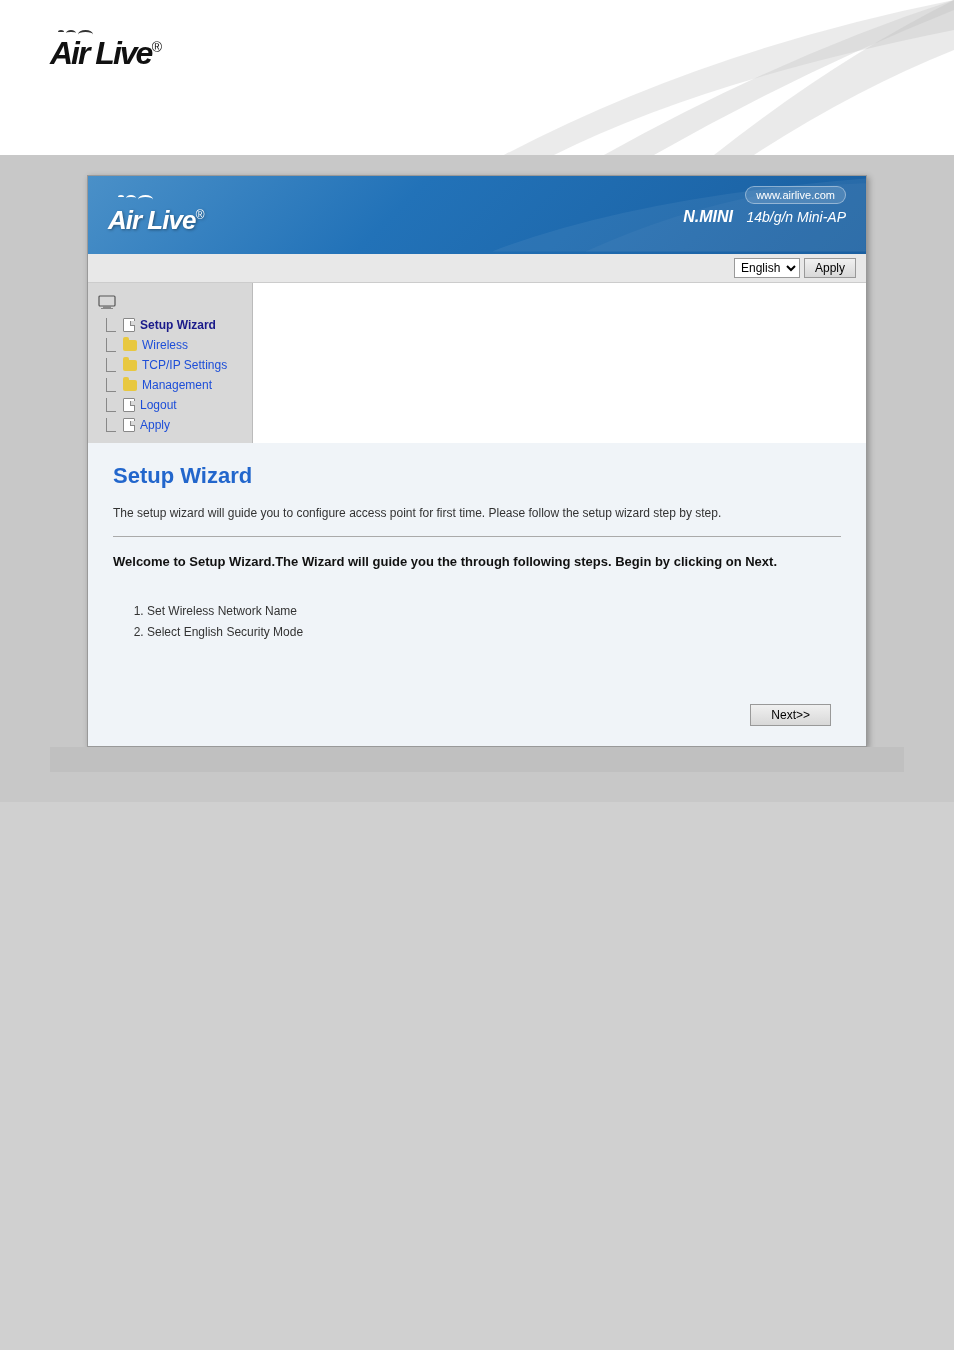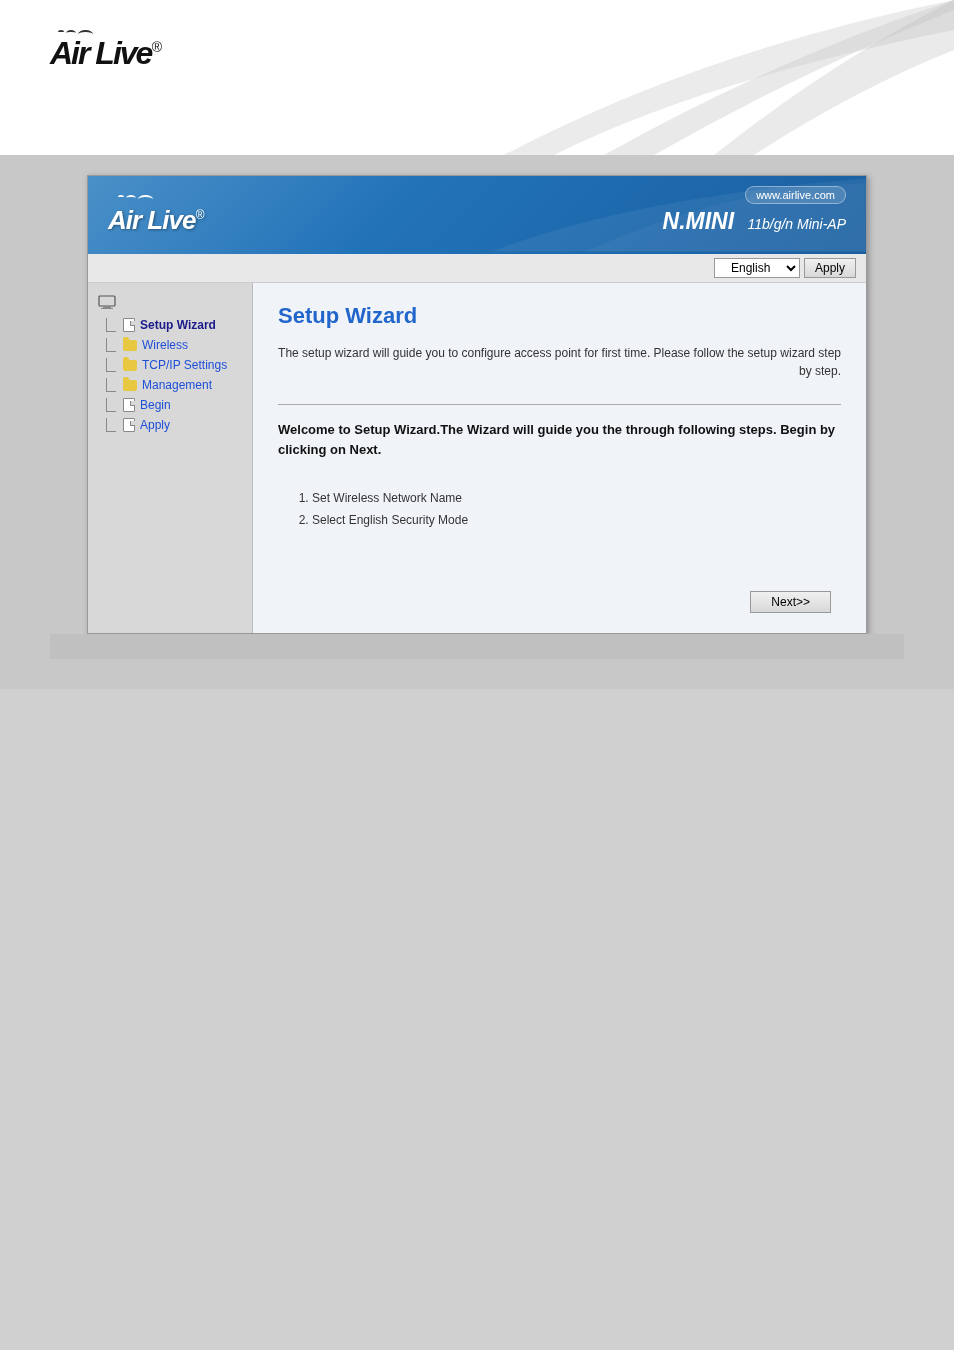--- a/index.html
+++ b/index.html
@@ -115,38 +115,39 @@
       display: flex;
       justify-content: flex-end;
       align-items: center;
       padding: 4px 10px;
       gap: 4px;
     }
 
     .lang-select {
       font-size: 12px;
       border: 1px solid #999;
-      padding: 1px 12px;
+      padding: 1px 2px;
       background: #fff;
     }
 
     .apply-btn {
       font-size: 12px;
       padding: 2px 10px;
       background: linear-gradient(to bottom, #f0f0f0, #d8d8d8);
       border: 1px solid #999;
       cursor: pointer;
       color: #000;
     }
 
     
     .content-area {
       display: flex;
       min-height: 320px;
       background: #ffffff;
+      flex-direction: column;
     }
 
     
     .sidebar {
       width: 165px;
       background: #d8d8d8;
       padding: 8px 0;
       border-right: 1px solid #bbb;
       flex-shrink: 0;
     }
@@ -237,22 +238,21 @@
       font-size: 22px;
       font-weight: bold;
       color: #2266cc;
       margin-bottom: 15px;
     }
 
     .description-text {
       font-size: 12px;
       color: #333;
       line-height: 1.5;
-      margin-bottom: 24px;
-      text-align: right;
+      margin-bottom: 14px;
     }
 
     .divider {
       border: none;
       border-top: 1px solid #aaa;
       margin: 10px 0 15px 0;
     }
 
     .welcome-text {
       font-size: 13px;
@@ -392,23 +392,23 @@
           <span class="dev-signal-arc"></span>
           <span class="dev-signal-arc"></span>
           <span class="dev-signal-arc"></span>
         </div>
         <div class="dev-logo-brand">Air Live<span style="font-size:12px; vertical-align:super; font-weight:normal;">®</span></div>
       </div>
 
       <div class="device-right-info">
         <div class="device-url">www.airlive.com</div>
         <div class="device-model">
-          <span style="font-style:italic; font-size:23px;margin-left:32px;">N.MINI</span>
+          <span style="font-style:italic; font-size:16px;margin-left:32px;">N.MINI</span>
           &nbsp;
-          <span style="font-size:14px; font-weight:normal;">11b/g/n Mini-AP</span>
+          <span style="font-size:14px; font-weight:normal;">14b/g/n Mini-AP</span>
         </div>
       </div>
     </div>
 
     <div class="language-bar">
       <select class="lang-select">
         <option>English</option>
       </select>
       <button class="apply-btn">Apply</button>
     </div>
@@ -445,21 +445,21 @@
 
         <div class="sidebar-item">
           <span class="tree-line"></span>
           <span class="folder-icon"></span>
           <span>Management</span>
         </div>
 
         <div class="sidebar-item">
           <span class="tree-line"></span>
           <span class="page-icon"></span>
-          <span>Begin</span>
+          <span>Logout</span>
         </div>
 
         <div class="sidebar-item">
           <span class="tree-line"></span>
           <span class="page-icon"></span>
           <span>Apply</span>
         </div>
       </div>
 
       <div class="main-content">

